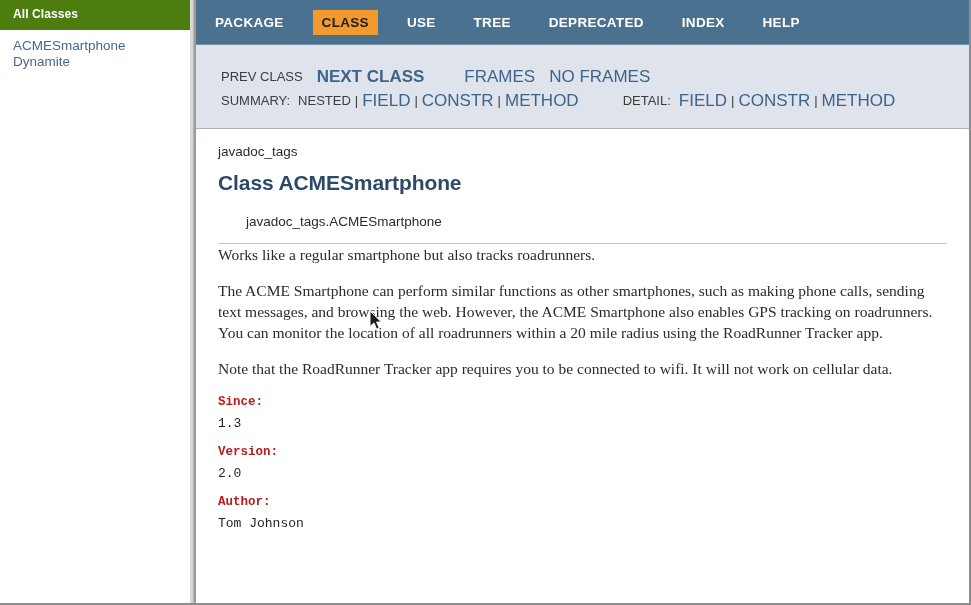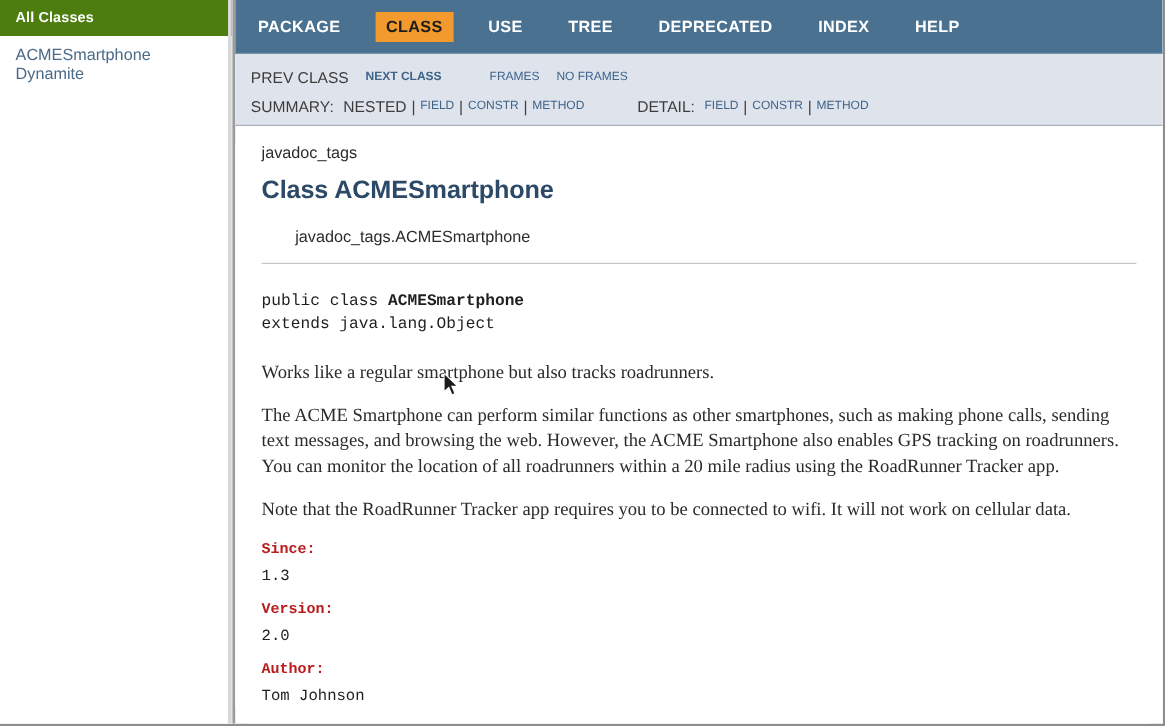--- a/index.html
+++ b/index.html
@@ -115,41 +115,41 @@
     background: #f29a2e;
     color: #1d1d1d;
     font-weight: bold;
   }
 
   
   .subnav {
     background: #dee3ec;
     box-sizing: border-box;
     border-bottom: 1px solid #a8aebb;
-    padding: 4px;
+    padding: 16px;
   }
   .subnav-row {
     display: flex;
     align-items: center;
     font-size: 13px;
     line-height: 15px;
     padding: 0 0 0 9px;
     height: 24px;
     white-space: nowrap;
     color: #3d3d3d;
   }
   .subnav-row.row1 { padding-top: 3px; height: 25px; }
   .subnav-row.row2 { height: 23px; }
   .sn-disabled {
     color: #3c3c3c;
     font-size: 13px;
   }
   .sn-link {
     color: #3f648a;
-    font-size: 10px;
+    font-size: 17px;
     text-decoration: none;
     cursor: pointer;
   }
   .sn-link.bold { font-weight: bold; }
   .sn-plain {
     color: #3c3c3c;
     font-size: 13px;
   }
   .sn-sep {
     color: #3c3c3c;
@@ -310,22 +310,20 @@
 
       <div class="pkg-name">javadoc_tags</div>
 
       <h1 class="class-title">Class ACMESmartphone</h1>
 
       <div class="inherit-tree">
         <div class="inherit-l2">javadoc_tags.ACMESmartphone</div>
       </div>
       <hr class="hr">
 
-      <div class="decl"><span>public class </span><b>ACMESmartphone</b>
-<span>extends java.lang.Object</span></div>
 
       <p class="para">Works like a regular smartphone but also tracks roadrunners.</p>
       <p class="para">The ACME Smartphone can perform similar functions as other smartphones, such as making phone calls, sending text messages, and browsing the web. However, the ACME Smartphone also enables GPS tracking on roadrunners. You can monitor the location of all roadrunners within a 20 mile radius using the RoadRunner Tracker app.</p>
       <p class="para">Note that the RoadRunner Tracker app requires you to be connected to wifi. It will not work on cellular data.</p>
 
       <div class="tag-label first">Since:</div>
       <div class="tag-value">1.3</div>
 
       <div class="tag-label">Version:</div>
       <div class="tag-value">2.0</div>

